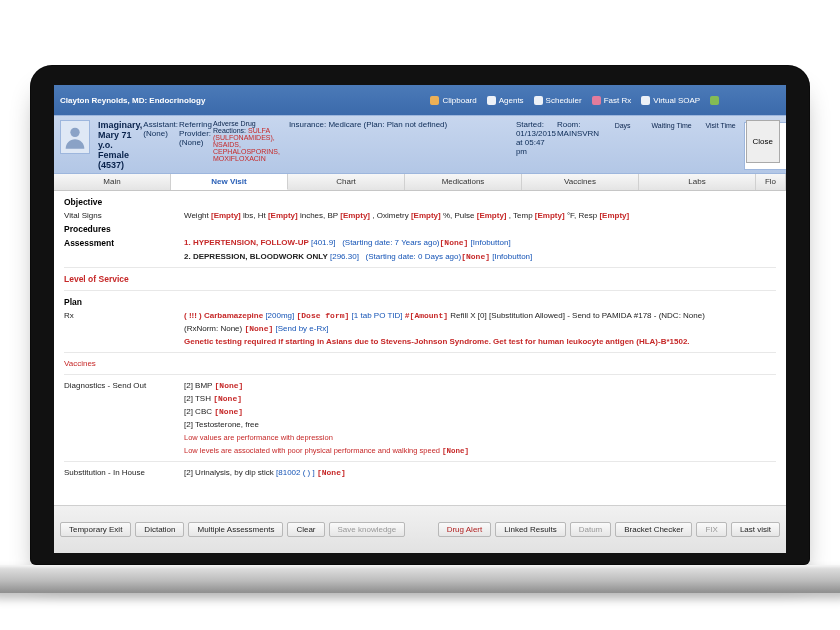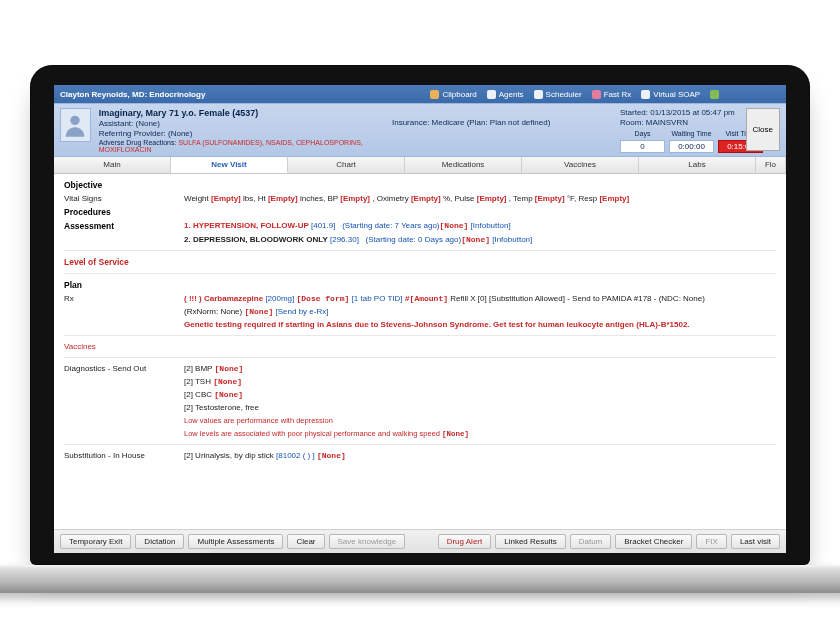--- a/index.html
+++ b/index.html
@@ -28,21 +28,21 @@
   }
   .screen {
     width: 100%; height: 100%;
     background: #fff;
     overflow: hidden;
     display: flex; flex-direction: column;
   }
 
   
   .titlebar {
-    height: 18px;
+    height: 30px;
     background: linear-gradient(#4b7ab8,#3b6aab);
     color: #fff;
     display: flex; align-items: center;
     padding: 0 6px;
     gap: 10px;
     font-size: 8px;
   }
   .titlebar .title { flex: 0 0 auto; font-weight: bold; }
   .titlebar .spacer { flex: 1 1 auto; }
   .tb-item { display: inline-flex; align-items: center; gap: 3px; color:#fff; cursor:pointer; }
@@ -63,21 +63,21 @@
     border-bottom:1px solid #9db6dd;
     padding:4px 6px 3px 6px;
     display:flex; gap:8px; color:#0b2a55;
     position:relative;
   }
   .avatar{
     width:34px; height:34px; background:#dfe8f5; border:1px solid #9db6dd;
     display:flex; align-items:center; justify-content:center;
   }
   .avatar svg{ width:28px; height:28px; fill:#8aa2c6; }
-  .banner-col{ display:flex; flex-direction:column; gap:1px; }
+  .banner-col{ display:flex; flex-direction:row; gap:1px; }
   .banner-col.grow{ flex:1 1 auto; }
   .pt-name{ font-weight:bold; font-size:9px; color:#08224b;}
   .adr{ color:#c62828; font-size:7px;}
   .adr .lbl{ color:#08224b;}
   .banner .mid{ flex:0 0 220px; }
   .banner .right{ flex:0 0 160px; text-align:left;}
   .close-btn{
     position:absolute; top:4px; right:6px;
     background:#eee; border:1px solid #aaa; padding:16px 6px; font-size:8px; cursor:pointer;
   }
@@ -116,21 +116,21 @@
   .link{ color:#1554b6;}
   .code{ color:#1554b6;}
   .none{ color:#c62828; font-weight:bold;font-family:Liberation Mono, monospace;}
   .red{ color:#c62828;}
   .redb{ color:#c62828; font-weight:bold;}
   .hr{ grid-column:1 / -1; height:1px; background:#e8e8e8; margin:2px 0;}
   .smallnote{ font-size:7.5px;}
 
   
   .btnbar{
-    display:flex; gap:4px; padding:4px 6px;
+    display:flex; gap:4px; padding:16px 6px;
     background:linear-gradient(#f1f1f1,#e2e2e2);
     border-top:1px solid #cfcfcf;
   }
   .btnbar .gap{ flex:1 1 auto;}
   .btn{
     background:linear-gradient(#fafafa,#e6e6e6);
     border:1px solid #b8b8b8; padding:2px 8px; font-size:8px; color:#222; cursor:pointer;
     border-radius:2px;
   }
   .btn.disabled{ color:#999; cursor:default;}

